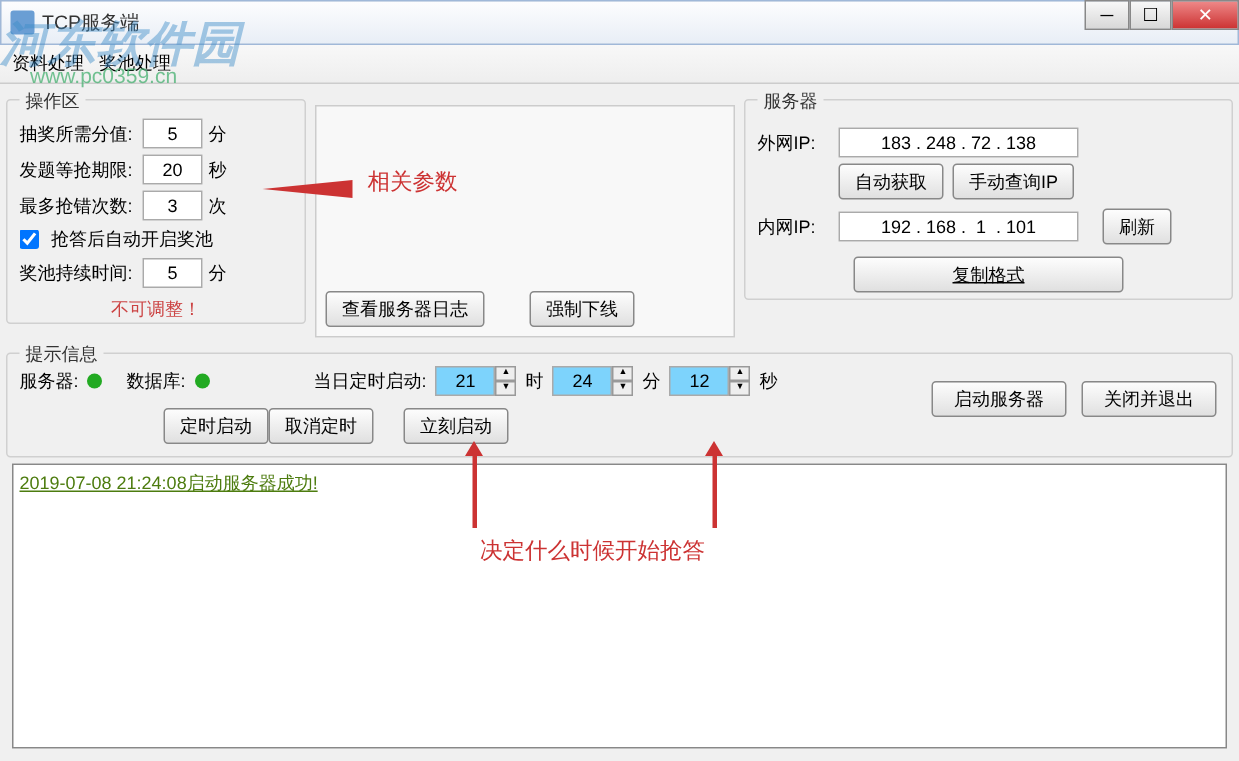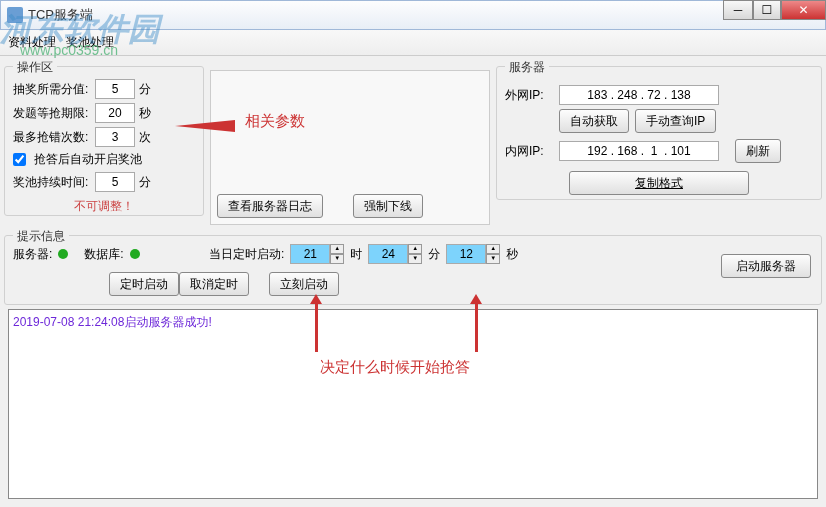--- a/index.html
+++ b/index.html
@@ -49,21 +49,21 @@
     
     .timer-row { display: flex; align-items: center; gap: 6px; margin-left: 90px; }
     .right-btns { position: absolute; right: 10px; display: flex; gap: 10px; align-items: center; }
     
     .spin-input { width: 40px; height: 20px; border: 1px solid #aaa; text-align: center; background: #7dd3fc; }
     .spin-wrap { display: flex; }
     .spin-btns { display: flex; flex-direction: column; }
     .spin-btn { width: 14px; height: 10px; border: 1px solid #999; background: #eee; font-size: 6px; line-height: 6px; text-align: center; }
     
     .log-area { border: 1px solid #888; background: white; margin: 4px 8px; height: 190px; padding: 4px; overflow: auto; }
-    .log-line { color: #6d28d9; }
+    .log-line { color: #4d7c0f; text-decoration: underline; }
     
     .annotation { position: absolute; color: #c33; font-size: 15px; pointer-events: none; z-index: 10; }
     .arrow-left { position: absolute; width: 0; height: 0; border-top: 6px solid transparent; border-bottom: 6px solid transparent; border-right: 50px solid #c33; }
     .arrow-left::after { content: ''; position: absolute; left: 48px; top: -2px; width: 0; height: 0; border-top: 3px solid transparent; border-bottom: 3px solid transparent; border-left: 6px solid #c33; display:none; }
     .arrow-down { position: absolute; width: 3px; height: 50px; background: #c33; }
     .arrow-down::before { content: ''; position: absolute; top: -8px; left: -5px; width: 0; height: 0; border-left: 6px solid transparent; border-right: 6px solid transparent; border-bottom: 10px solid #c33; }
     
     .checkbox { margin-right: 4px; }
   </style>
 </head>
@@ -184,20 +184,21 @@
             <input class="spin-input" value="12" style="">
             <div class="spin-btns">
               <div class="spin-btn">▲</div>
               <div class="spin-btn">▼</div>
             </div>
           </div>
         <span>秒</span>
       </div>
       <div class="right-btns" style="top:18px;">
         <button class="btn" style="padding:0 14px;">启动服务器</button>
+        <button class="btn" style="padding:0 14px;">关闭并退出</button>
       </div>
     </div>
     <div style="display:flex;margin-left:84px;width:100%;padding-left:12px;">
       <button class="btn">定时启动</button>
       <button class="btn">取消定时</button>
       <button class="btn" style="margin-left:20px;">立刻启动</button>
     </div>
   </div>
 </div>
 

